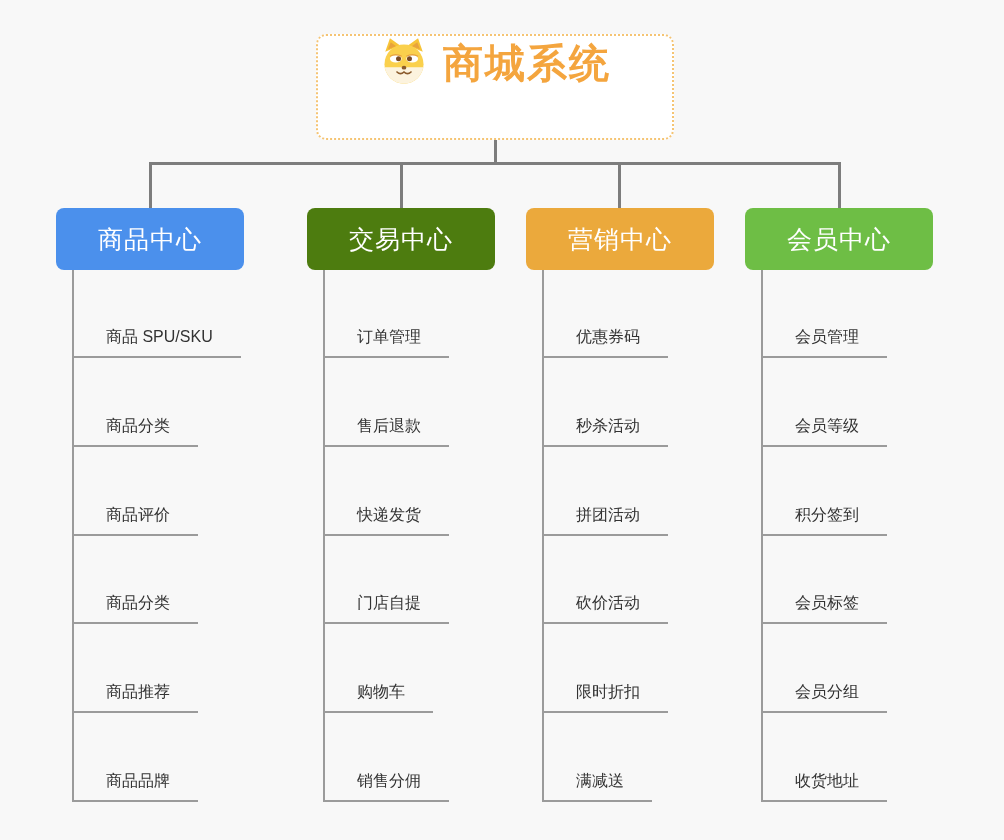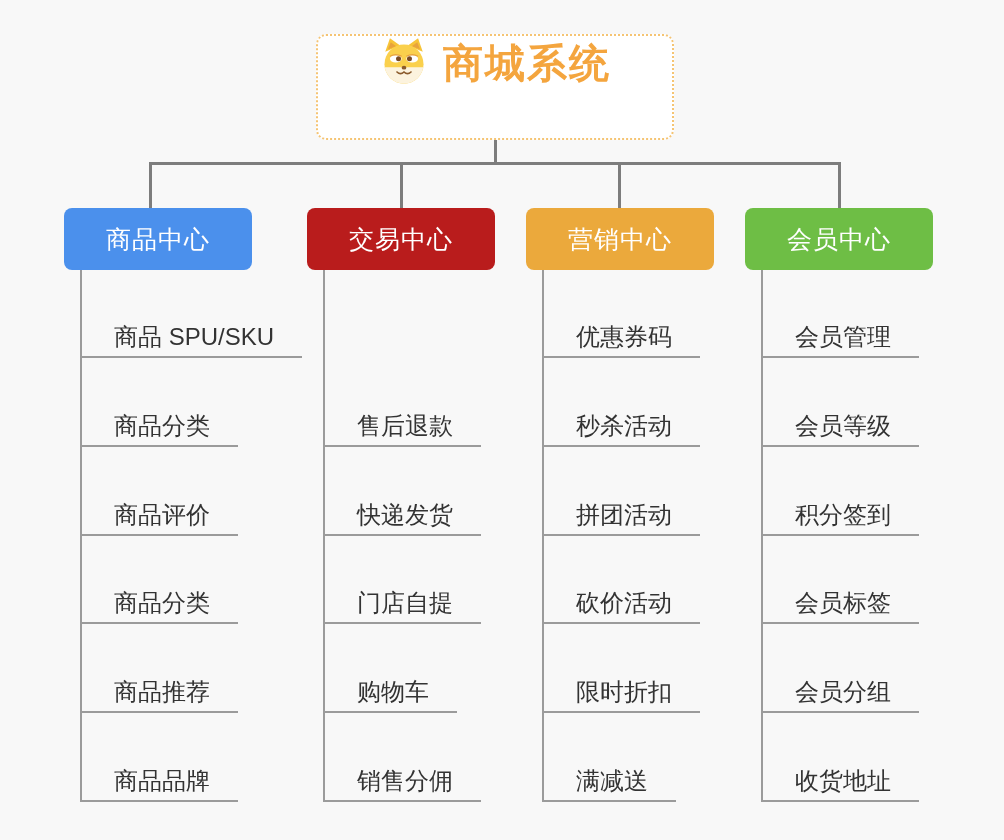--- a/index.html
+++ b/index.html
@@ -28,37 +28,37 @@
     display:flex;align-items:flex-start;justify-content:center;gap:14px;
     cursor:pointer;
   }
   .root-title{
     font-size:40px;font-weight:600;letter-spacing:2px;
     color:var(--root-accent);white-space:nowrap;
   }
   .dog-icon{width:50px;height:50px;flex:0 0 auto;}
   
   .branch{position:absolute;top:208px;width:188px;}
-  .branch-1{left:64px;}
+  .branch-1{left:56px;}
   .branch-2{left:307px;}
   .branch-3{left:526px;}
   .branch-4{left:745px;}
   .branch-header{
     width:188px;height:62px;border-radius:8px;
     display:flex;align-items:center;justify-content:center;
     color:#FFFFFF;font-size:25px;font-weight:500;letter-spacing:1px;
     cursor:pointer;white-space:nowrap;
   }
   .branch-spine{
     position:absolute;left:16px;top:62px;width:2px;height:530px;
     background:var(--leaf-line);
   }
   .leaf{
     position:absolute;left:16px;
-    font-size:24px;line-height:26px;color:var(--leaf-text);
+    font-size:16px;line-height:26px;color:var(--leaf-text);
     padding:0 28px 6px 34px;
     border-bottom:2px solid var(--leaf-line);
     white-space:nowrap;cursor:pointer;
   }
   .leaf.r1{top:116px;}
   .leaf.r2{top:205px;}
   .leaf.r3{top:294px;}
   .leaf.r4{top:382px;}
   .leaf.r5{top:471px;}
   .leaf.r6{top:560px;}
@@ -107,22 +107,23 @@
     <div class="branch-spine"></div>
     <div class="leaf r1">商品 SPU/SKU</div>
     <div class="leaf r2">商品分类</div>
     <div class="leaf r3">商品评价</div>
     <div class="leaf r4">商品分类</div>
     <div class="leaf r5">商品推荐</div>
     <div class="leaf r6">商品品牌</div>
   </div>
 
   <div class="branch branch-2">
-    <div class="branch-header" style="background: #b91c1c;">交易中心</div>
+    <div class="branch-header" style="background: #4d7c0f;">交易中心</div>
     <div class="branch-spine"></div>
+    <div class="leaf r1">订单管理</div>
     <div class="leaf r3">快递发货</div>
     <div class="leaf r2">售后退款</div>
     <div class="leaf r4">门店自提</div>
     <div class="leaf r5">购物车</div>
     <div class="leaf r6">销售分佣</div>
   </div>
 
   <div class="branch branch-4">
     <div class="branch-header" style="background: rgb(110, 190, 69);">会员中心</div>
     <div class="branch-spine"></div>

